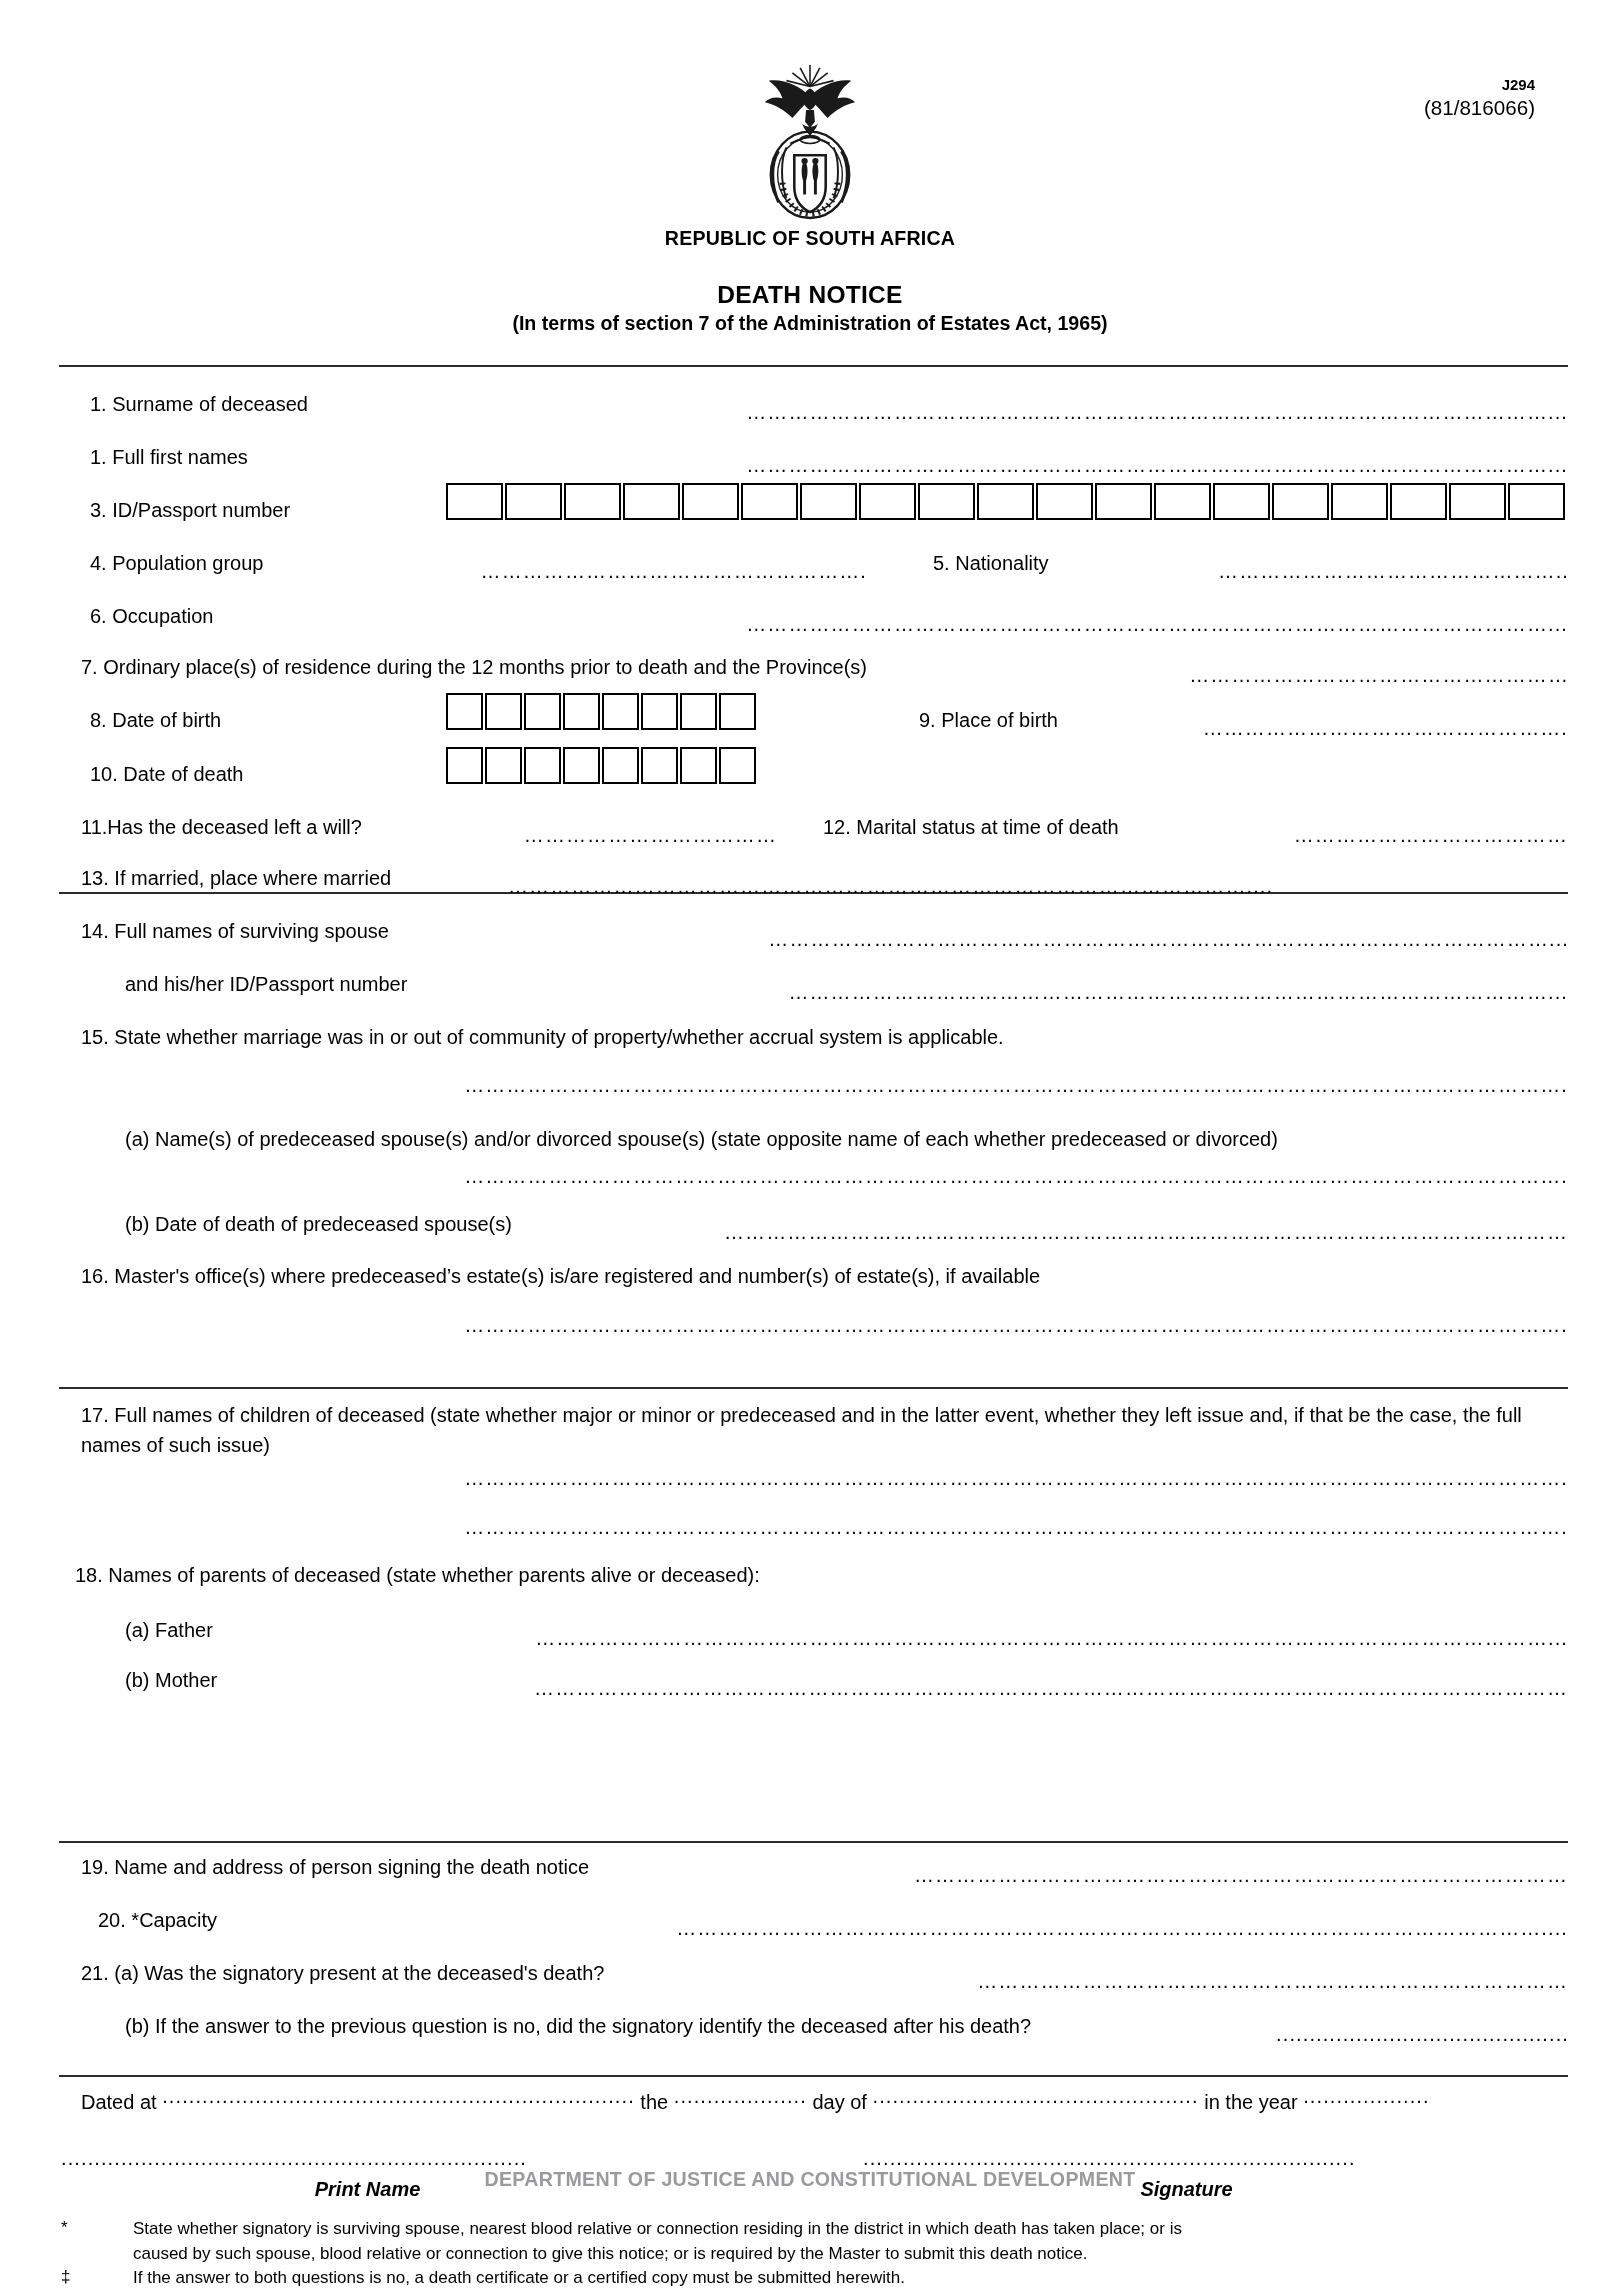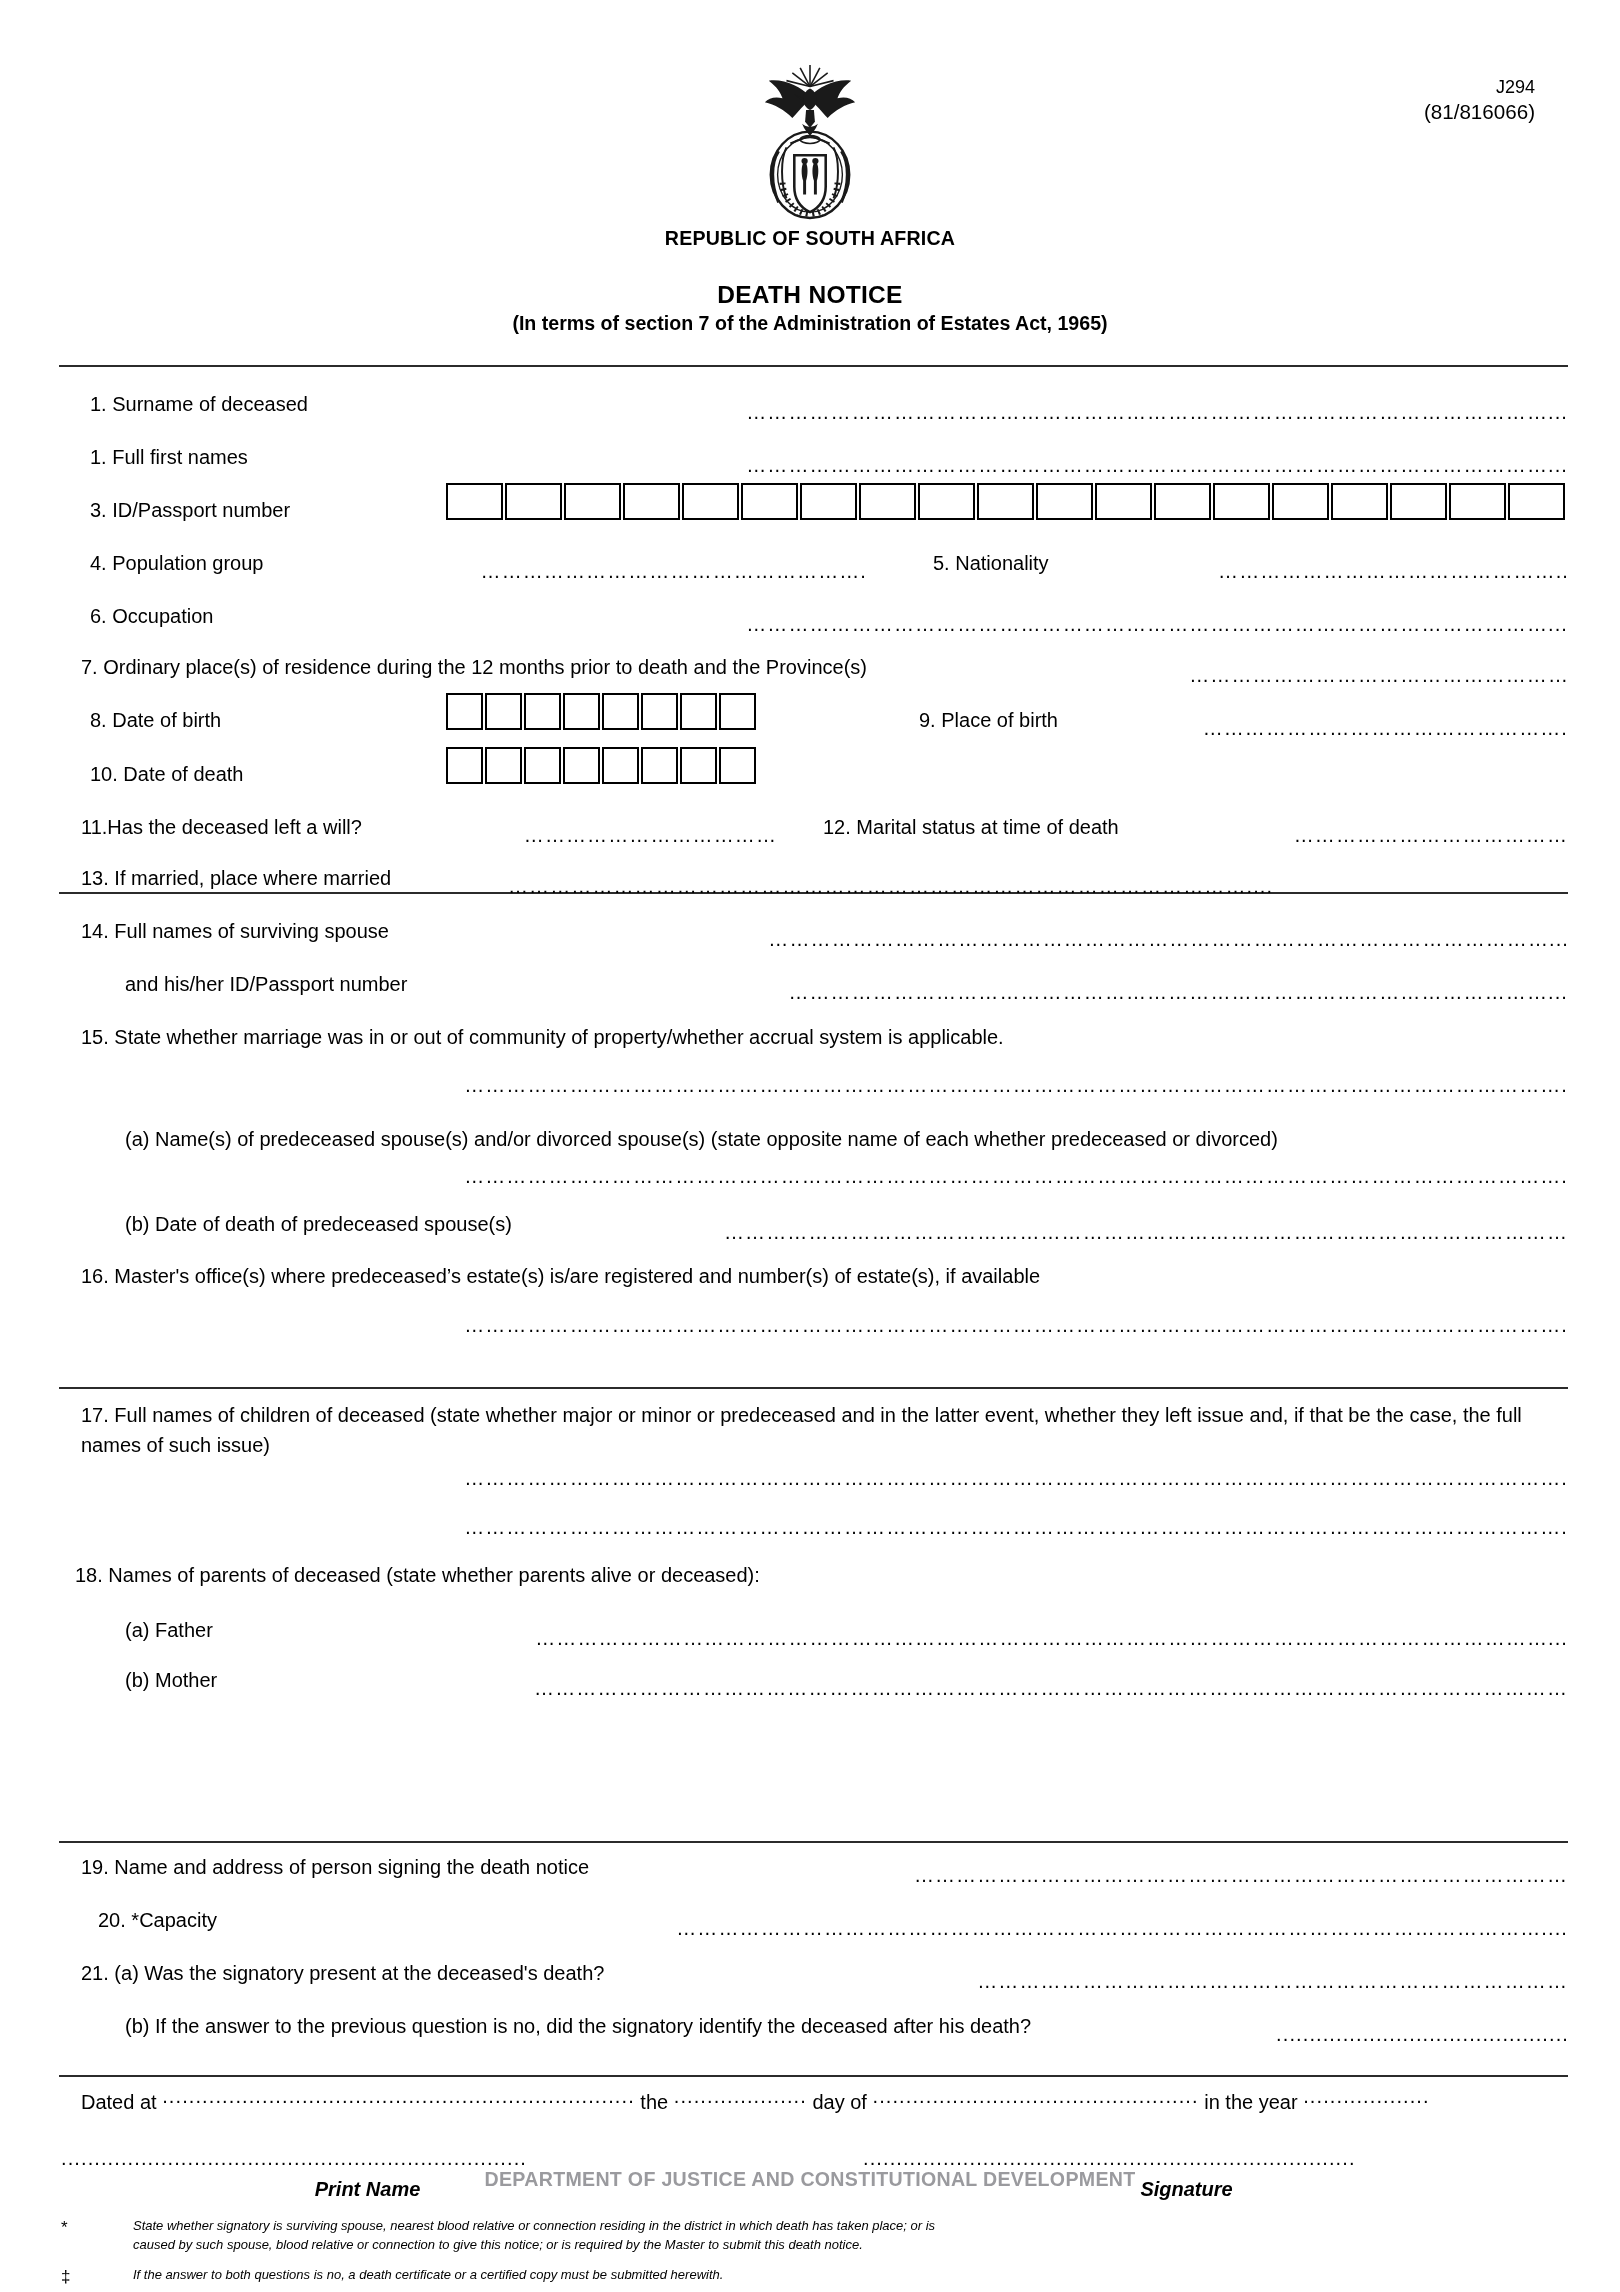--- a/index.html
+++ b/index.html
@@ -17,21 +17,21 @@
   .page { position: relative; width: 1620px; height: 2293px; padding: 0; }
 
   
   .hdr-code {
     position: absolute;
     right: 85px;
     top: 76px;
     text-align: right;
     line-height: 1.25;
   }
-  .hdr-code .code { font-size: 18px; font-weight: normal; letter-spacing: 0px; }
+  .hdr-code .code { font-size: 15px; font-weight: bold; letter-spacing: 0px; }
   .hdr-code .subcode { font-size: 20.6px; font-weight: normal; }
 
   .emblem {
     position: absolute;
     left: 0; right: 0;
     top: 57px;
     display: flex;
     justify-content: center;
   }
   .emblem svg { display: block; }
@@ -113,23 +113,22 @@
   }
   .sig-cap {
     position: absolute;
     font-size: 20px;
     font-weight: bold;
     font-style: italic;
     text-align: center;
   }
   .footnote {
     position: absolute;
-    font-size: 13px;
+    font-size: 17px;
     line-height: 1.45;
-    font-style: italic;
   }
   .fn-mark { position: absolute; font-size: 17px; }
   .dept {
     position: absolute;
     left: 0; right: 0;
     top: 2168px;
     text-align: center;
     font-size: 19.6px;
     font-weight: bold;
     color: #9a9a9e;

